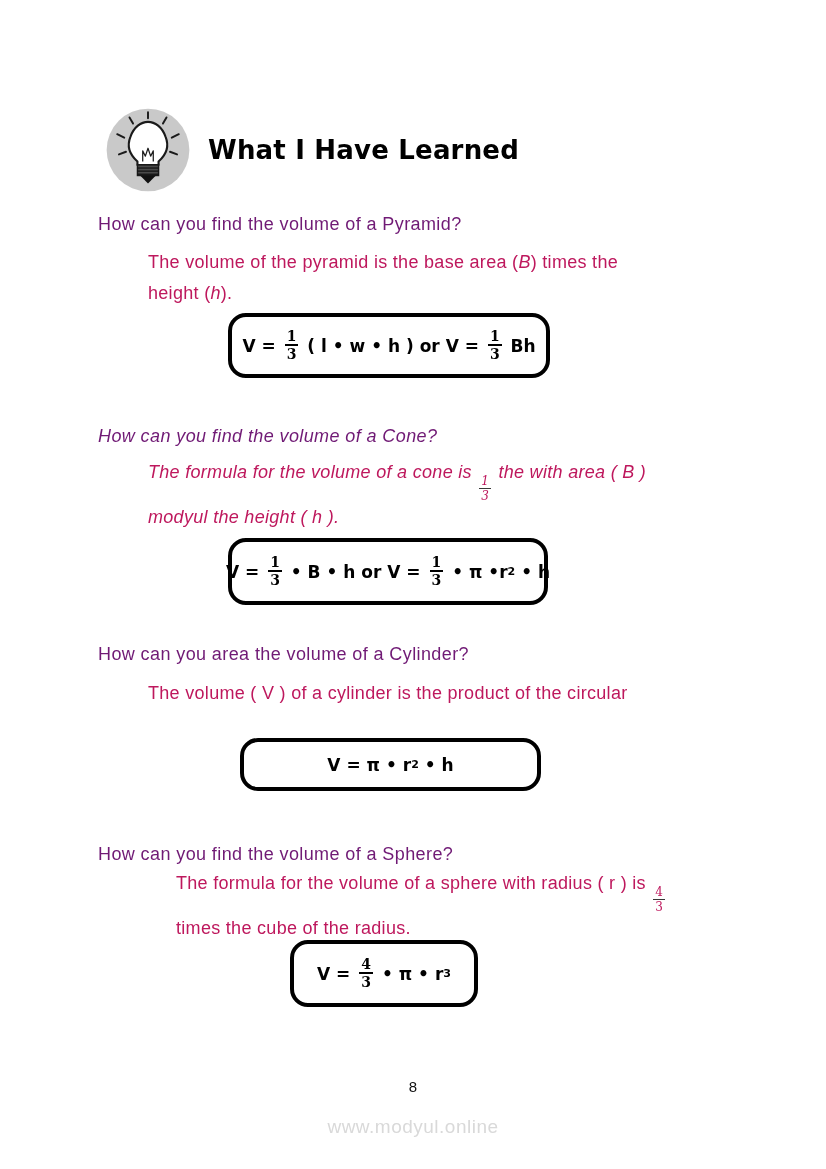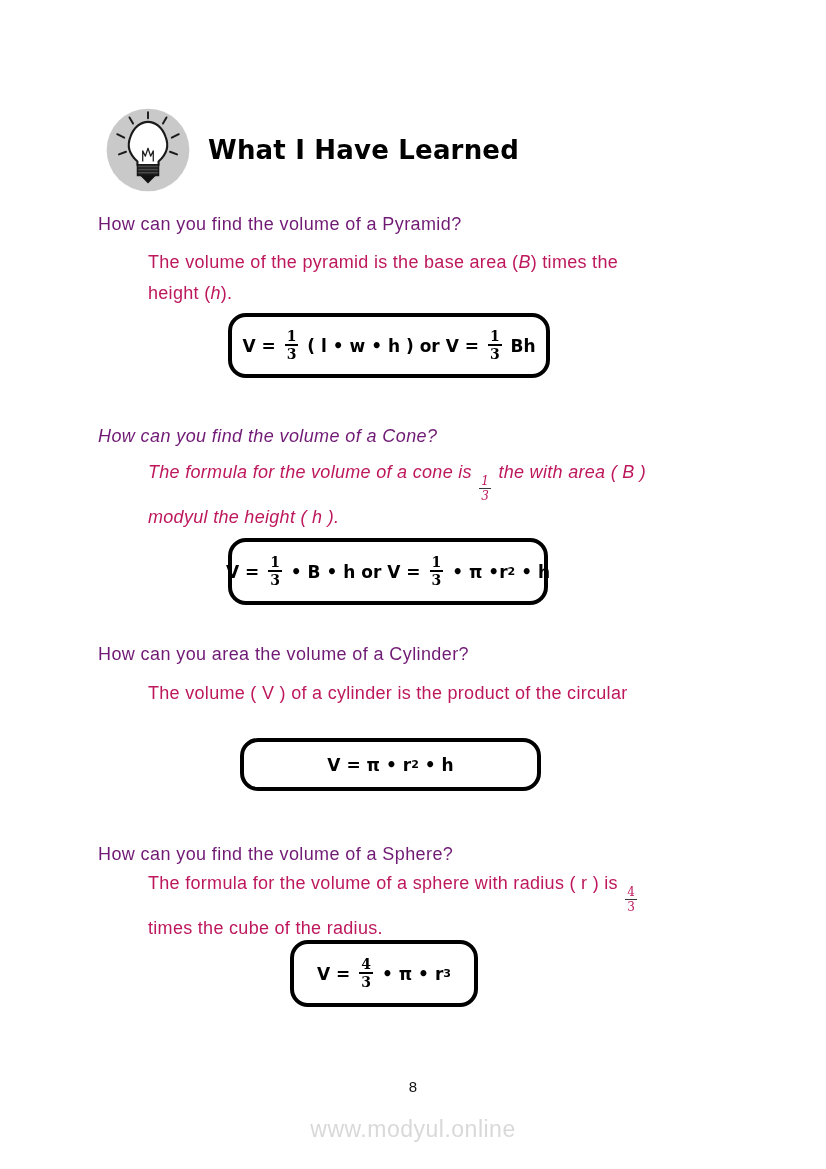--- a/index.html
+++ b/index.html
@@ -27,21 +27,21 @@
   .frac .den{padding-top:1px;}
   .formula-box .frac{font-size:14px;position:relative;top:-1px;}
   .para .frac{font-size:12px;font-weight:normal;vertical-align:-7px;margin:0 2px;}
   .para .frac .num{border-bottom:1px solid #383838;}
 
   sup{font-size:0.65em;vertical-align:super;line-height:0;}
 
   .footer-pagenum{position:absolute;top:1078px;left:0;width:826px;text-align:center;
                   font-size:15px;color:#111;}
   .watermark{position:absolute;top:1116px;left:0;width:826px;text-align:center;
-             font-size:23px;letter-spacing:0.5px;color:#d9d9d9;}
+             font-size:19px;letter-spacing:0.5px;color:#d9d9d9;}
 </style>
 </head>
 <body>
 
 <div class="page">
 
   <div class="header">
     <div class="icon-wrap">
       <svg viewBox="0 0 100 100" width="88" height="88" aria-hidden="true">
         <circle cx="50" cy="50" r="47" fill="#c9c9c9"></circle>
@@ -118,21 +118,21 @@
   <div class="para" style="top:678px;width:565px;">
     <span>The volume ( V ) of a cylinder is the product of the circular</span><br>
   </div>
   <div class="formula-box" style="top:738px;left:240px;width:301px;height:53px;">
     <span class="frun">V = π • r</span>
       <sup>2</sup>
     <span class="frun"> • h</span>
   </div>
 
   <div class="question" style="top:836px;margin-top:8px;">How can you find the volume of a Sphere?</div>
-  <div class="para" style="top:868px;width:590px;">
+  <div class="para" style="top:868px;width:590px;margin-left:28px;">
     <span>The formula for the volume of a sphere with radius ( r ) is </span><span class="frac">
         <span class="num">4</span>
         <span class="den">3</span>
       </span><br>
     <span>times the cube of the radius.</span>
   </div>
   <div class="formula-box" style="top:940px;left:290px;width:188px;height:67px;">
     <span class="frun">V = </span>
     <span class="frac">
         <span class="num">4</span>

